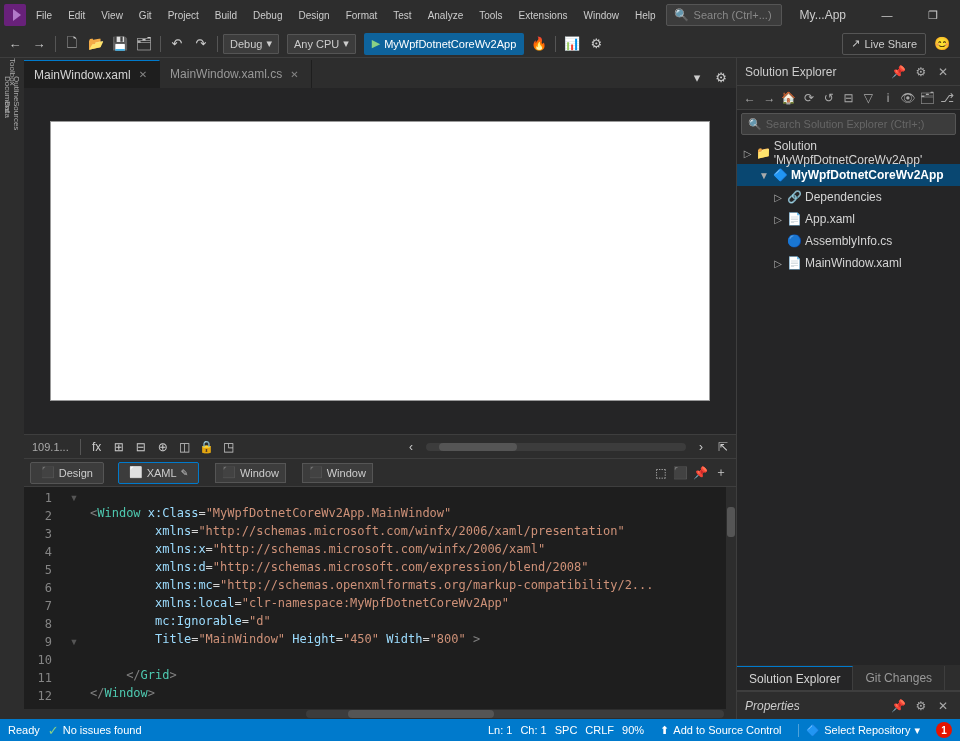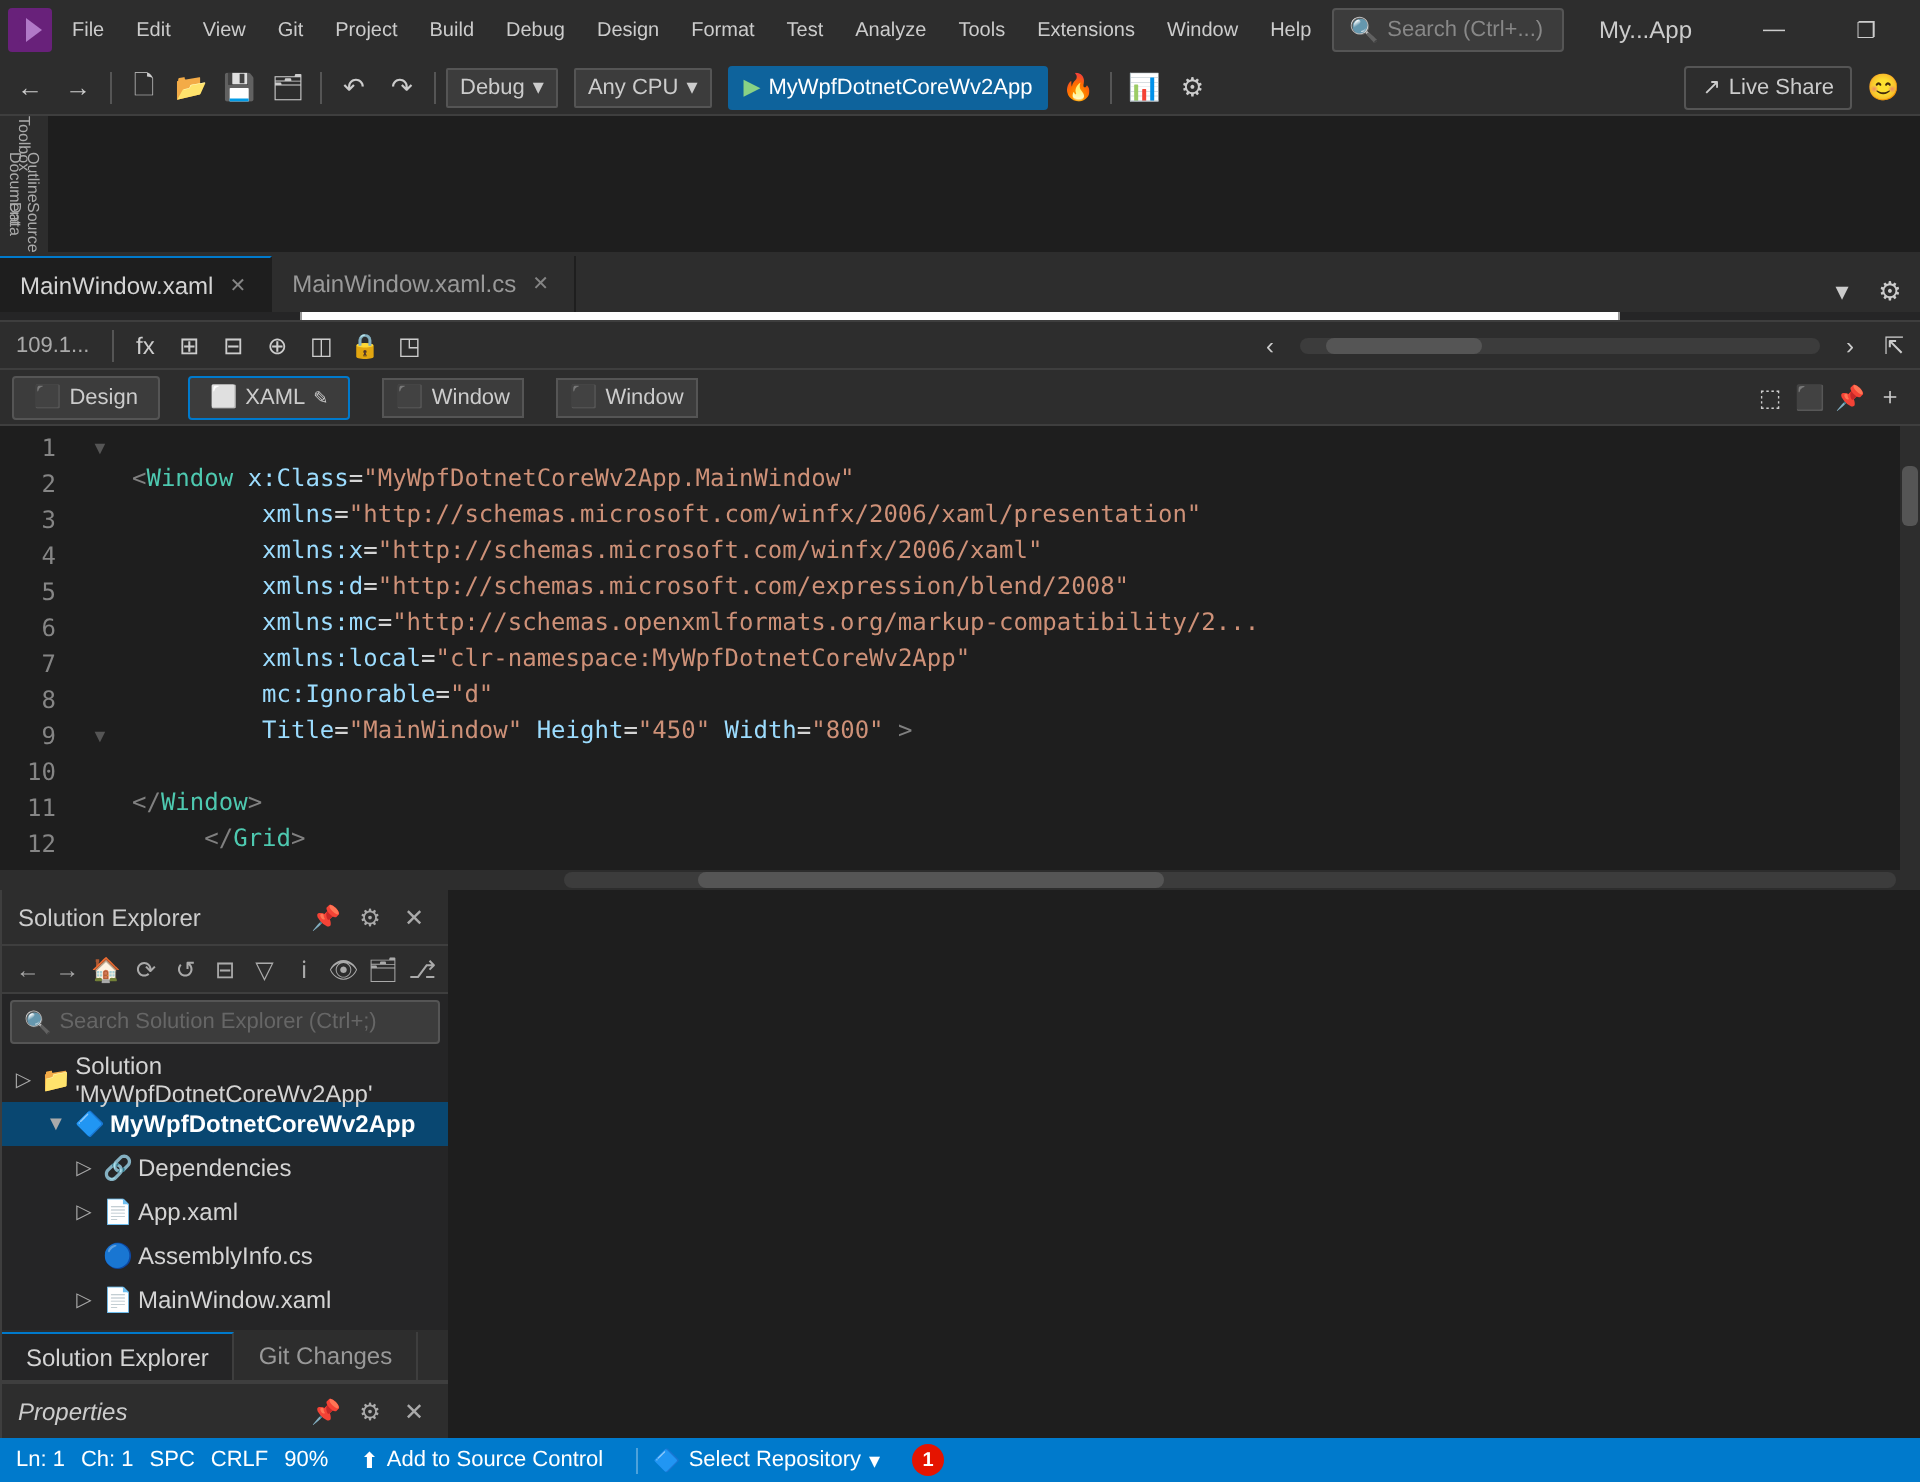--- a/index.html
+++ b/index.html
@@ -122,21 +122,20 @@
       font-size: 11px;
       display: flex; align-items: center; gap: 4px;
       cursor: pointer;
       border-radius: 2px;
     }
 
     
     #main {
       display: flex;
       height: calc(741px - 30px - 28px - 22px);
-      flex-direction: column;
     }
 
     
     #left-sidebar {
       width: 24px;
       background: #2d2d2d;
       display: flex;
       flex-direction: column;
       align-items: center;
       padding-top: 4px;
@@ -729,25 +728,25 @@
             </div>
             <div class="code-line">
               <span style="color:#d4d4d4;">&nbsp;&nbsp;&nbsp;&nbsp;&nbsp;&nbsp;&nbsp;&nbsp;</span>
               <span class="xml-attr">Title</span><span class="xml-equals">=</span><span class="xml-string">"MainWindow"</span>
               <span class="xml-attr"> Height</span><span class="xml-equals">=</span><span class="xml-string">"450"</span>
               <span class="xml-attr"> Width</span><span class="xml-equals">=</span><span class="xml-string">"800"</span>
               <span class="xml-bracket">&gt;</span>
             </div>
             <div class="code-line">&nbsp;</div>
             <div class="code-line">
-              <span class="xml-bracket">&lt;/</span><span class="xml-tag">Window</span><span class="xml-bracket">&gt;</span>
-            </div>
-            <div class="code-line">
               <span style="color:#d4d4d4;">&nbsp;&nbsp;&nbsp;&nbsp;</span>
               <span class="xml-bracket">&lt;/</span><span class="xml-tag">Grid</span><span class="xml-bracket">&gt;</span>
+            </div>
+            <div class="code-line">
+              <span class="xml-bracket">&lt;/</span><span class="xml-tag">Window</span><span class="xml-bracket">&gt;</span>
             </div>
           </div>
           <div class="vert-scrollbar">
             <div style="height:30px;background:#555;border-radius:3px;margin:20px 1px;"></div>
           </div>
         </div>
       </div>
 
       <div id="horiz-scroll">
         <div style="width:280px;height:8px;"></div>
@@ -843,20 +842,27 @@
       <div class="se-btn">📌</div>
       <div class="se-btn">⚙</div>
       <div class="se-btn">✕</div>
     </div>
 
   </div>
 
 </div>
 
 <div id="status-bar">
+  <div class="status-left">
+    <span>Ready</span>
+    <div class="status-ok">
+      <span class="status-icon-ok">✓</span>
+      <span>No issues found</span>
+    </div>
+  </div>
   <div class="status-right">
     <span>Ln: 1</span>
     <span>Ch: 1</span>
     <span>SPC</span>
     <span>CRLF</span>
     <span>90%</span>
     <div class="status-source-control">
       <span>⬆</span>
       <span>Add to Source Control</span>
     </div>

